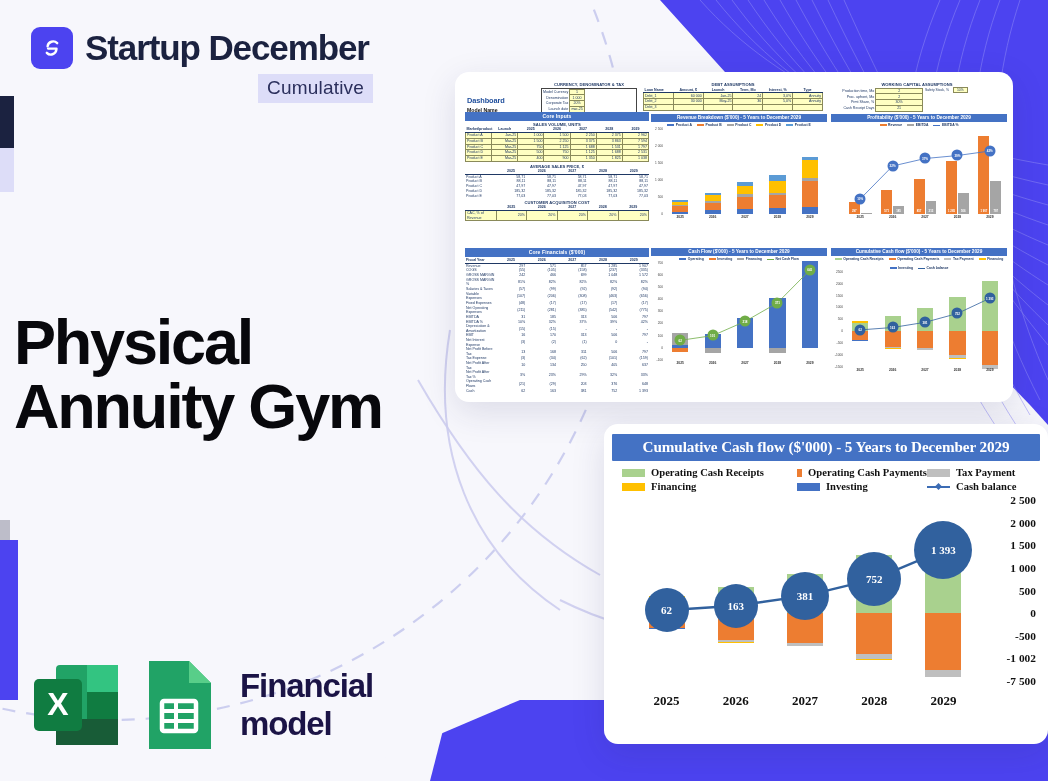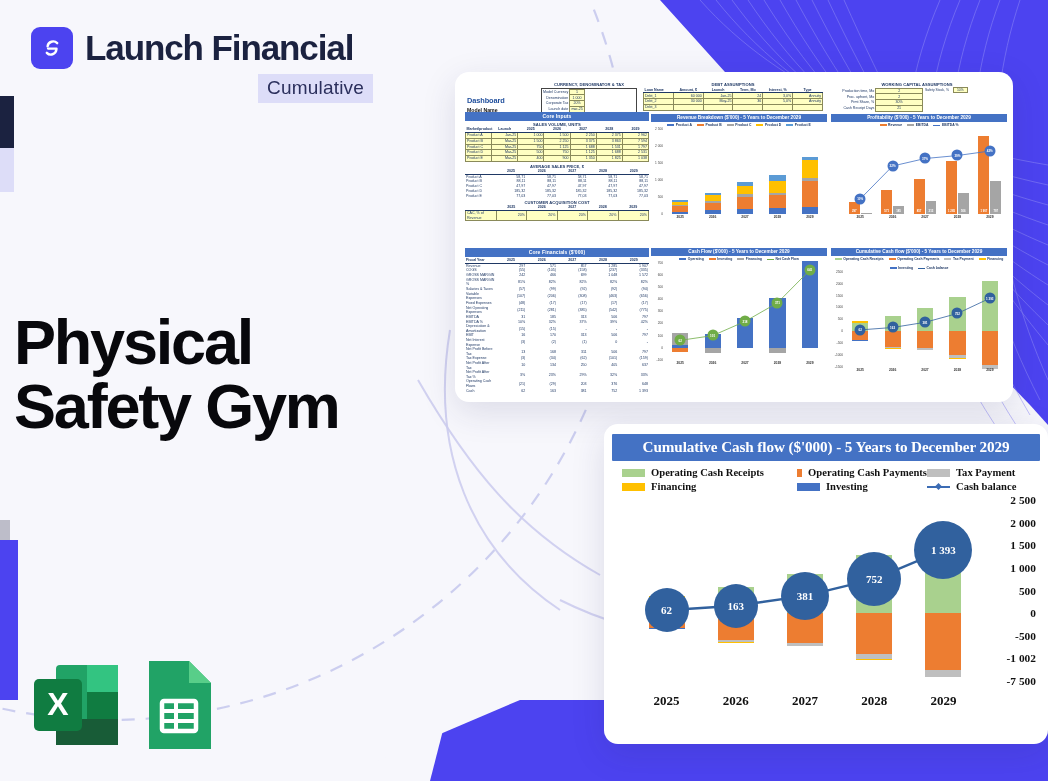--- a/index.html
+++ b/index.html
@@ -176,30 +176,30 @@
 
 <div class="left-panel">
 
   <div class="logo-row">
     <div class="logo-mark">
       <svg width="26" height="26" viewBox="0 0 26 26" aria-hidden="true">
         <path d="M18.2 8.2a5.6 5.6 0 0 0-9.6 3.1M7.8 17.8a5.6 5.6 0 0 0 9.6-3.1" fill="none" stroke="#fff" stroke-width="2.4" stroke-linecap="round"></path>
         <path d="M9 13.6h8.6" fill="none" stroke="#fff" stroke-width="2.2" stroke-linecap="round"></path>
       </svg>
     </div>
-    <div class="logo-text">Launch Financial</div>
+    <div class="logo-text">Startup December</div>
   </div>
 
   <div class="logo-sub-wrap">
     <span class="logo-sub">Cumulative</span>
   </div>
 
   <div class="headline">
     <span>Physical</span>
-    <span>Safety Gym</span>
+    <span>Annuity Gym</span>
   </div>
 
   <div class="badge-row">
 
     <div class="xls-icon">
       <svg width="96" height="96" viewBox="0 0 96 96">
         <rect x="28" y="8" width="62" height="80" rx="4" fill="#21a366"></rect>
         <rect x="59" y="8" width="31" height="27" fill="#33c481"></rect>
         <rect x="59" y="35" width="31" height="27" fill="#107c41"></rect>
         <rect x="28" y="62" width="62" height="26" fill="#185c37"></rect>
@@ -211,20 +211,21 @@
 
     <div class="gs-icon">
       <svg width="72" height="96" viewBox="0 0 72 96">
         <path d="M6 4h40l22 22v66H6z" fill="#21a366"></path>
         <path d="M46 4l22 22H46z" fill="#6ce2a6"></path>
         <path d="M46 26h22L46 4z" fill="#34a853" opacity="0.35"></path>
         <rect x="19" y="44" width="34" height="30" rx="2" fill="none" stroke="#fff" stroke-width="4.5"></rect>
         <path d="M19 54h34M19 64h34M33 44v30" stroke="#fff" stroke-width="4"></path>
       </svg>
     </div>
+    <div class="badge-label">Financial model</div>
   </div>
 </div>
 
 <div class="card" id="dashboard-card">
   <div class="dash">
 
     <div class="dash-head">
       <div class="dash-title">Dashboard</div>
       <div class="dash-model">Model Name</div>
       <div class="dash-toc">Go to Table of Contents</div>

